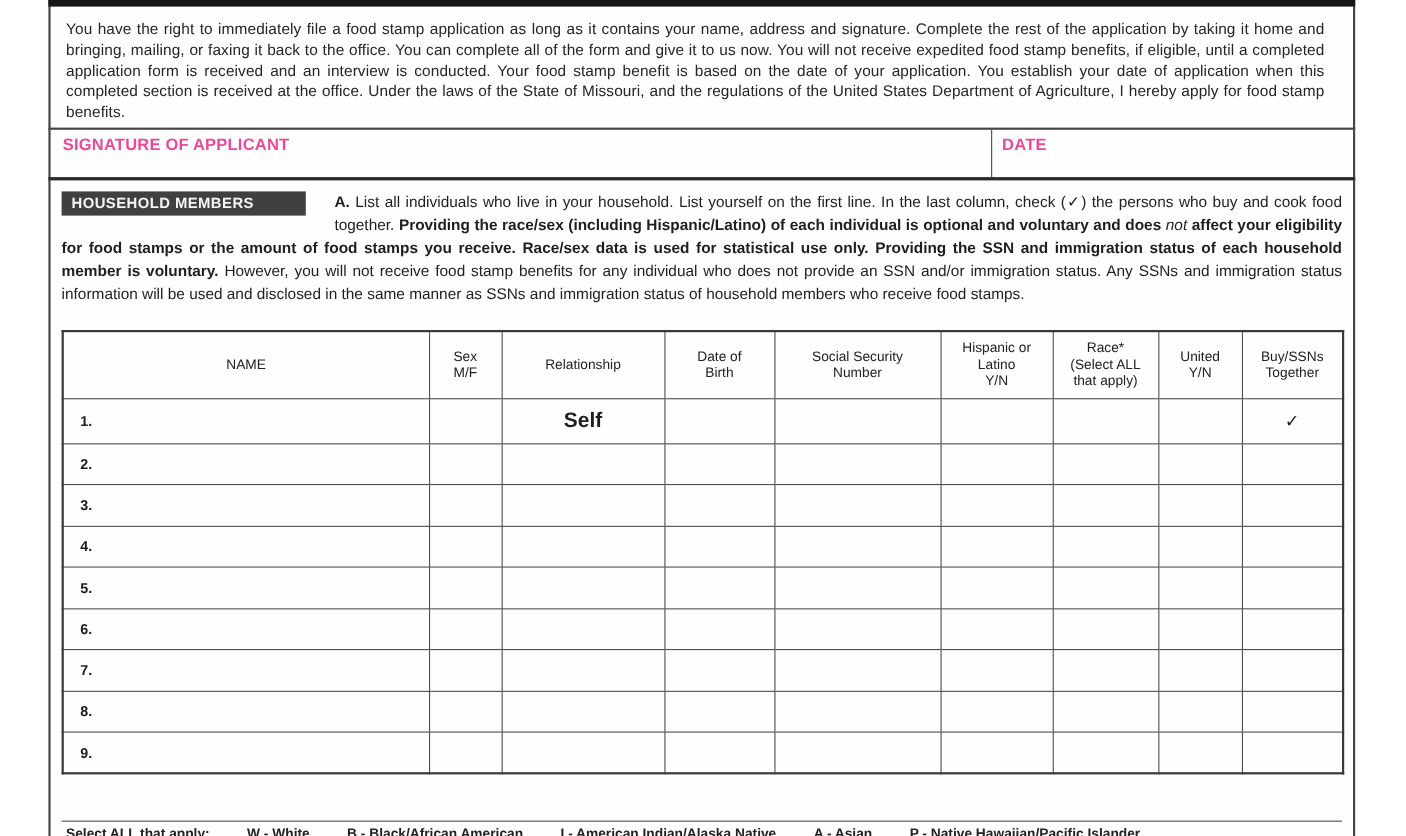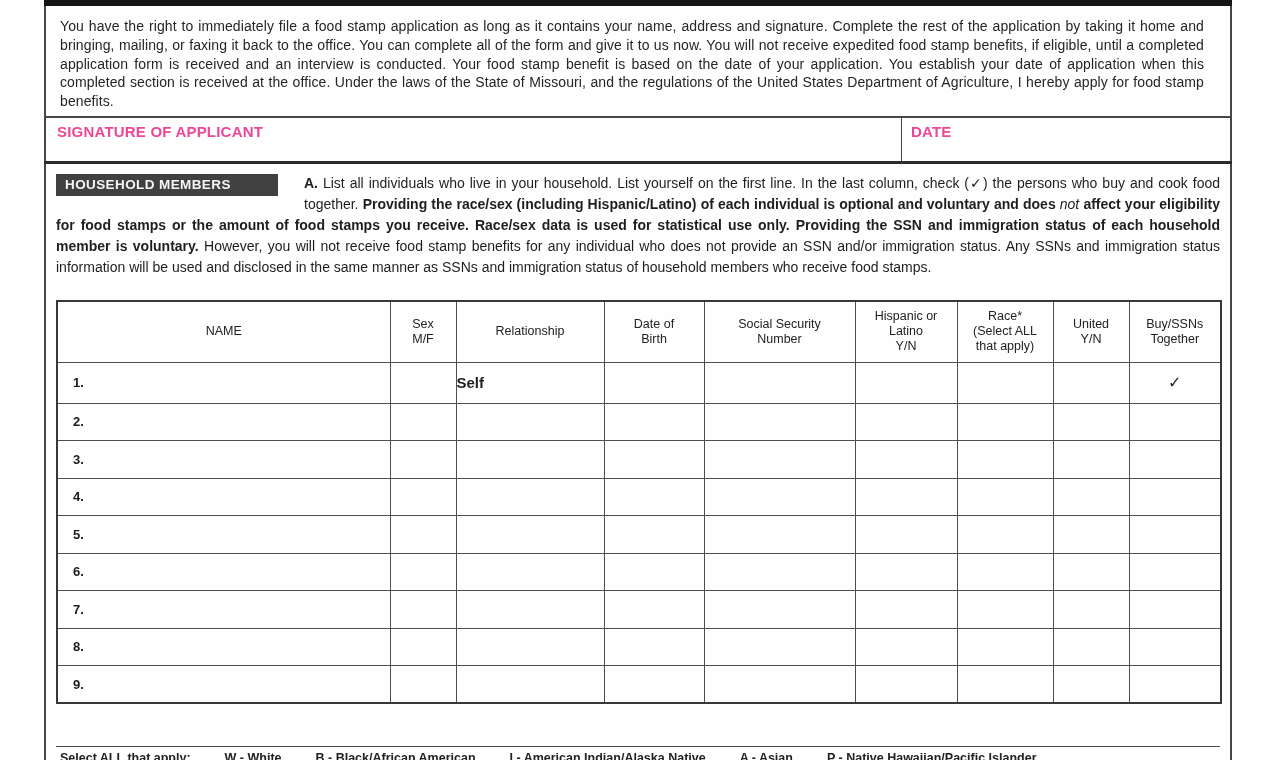--- a/index.html
+++ b/index.html
@@ -68,21 +68,21 @@
   table.members th {
     height: 61px; font-weight: 400; font-size: 12.5px; line-height: 15px;
     text-align: center; white-space: pre-line; color: #222;
   }
   table.members tr.r1 td { height: 41px; }
   table.members tr.rn td { height: 37.5px; }
   td.num-cell {
     text-align: left; padding-left: 15px;
     font-weight: 700; font-size: 13px; color: #1b1b1b;
   }
-  td.rel-cell { font-weight: 700; font-size: 15px; }
+  td.rel-cell { text-align: center; font-weight: 700; font-size: 19px; }
   td.chk-cell { text-align: center; font-weight: 700; font-size: 16px; }
 
   
   .race-legend {
     left: 56px; top: 746px; width: 1164px; height: 20px;
     border-top: 1.5px solid #4a4a4a;
     padding: 4px 2px 0 4px;
     display: flex; gap: 34px;
     font-weight: 700; font-size: 12.5px; white-space: nowrap; color: #222;
   }

